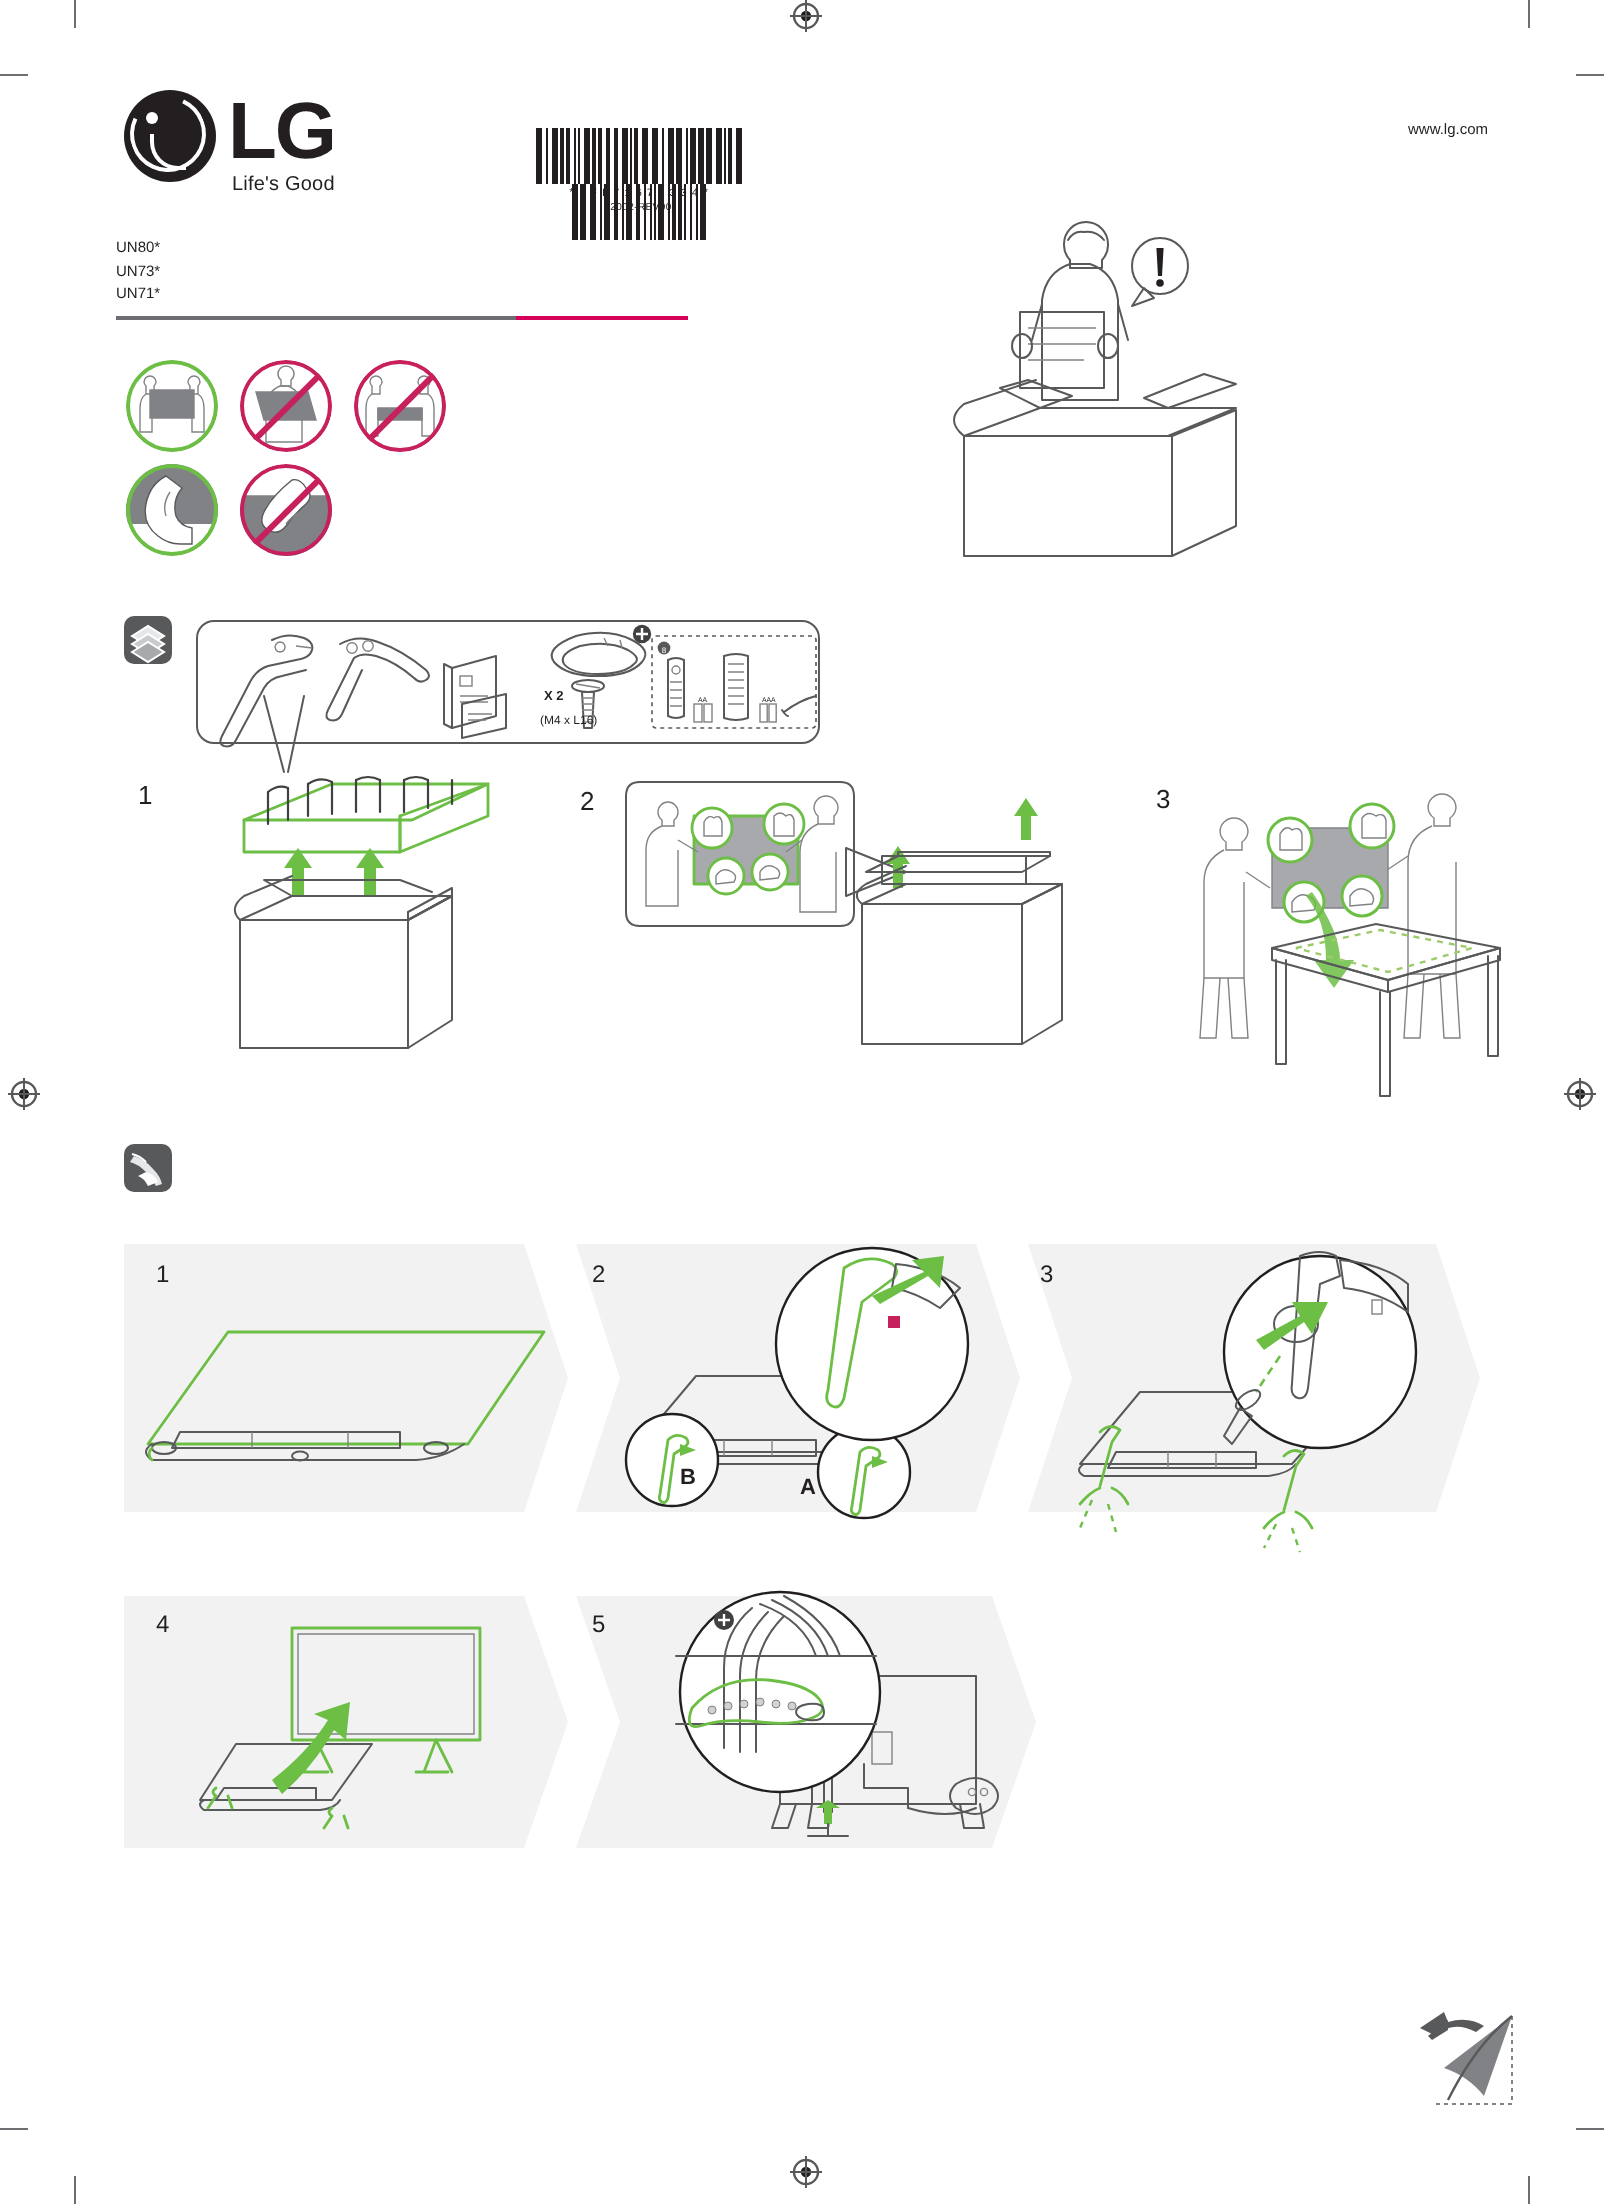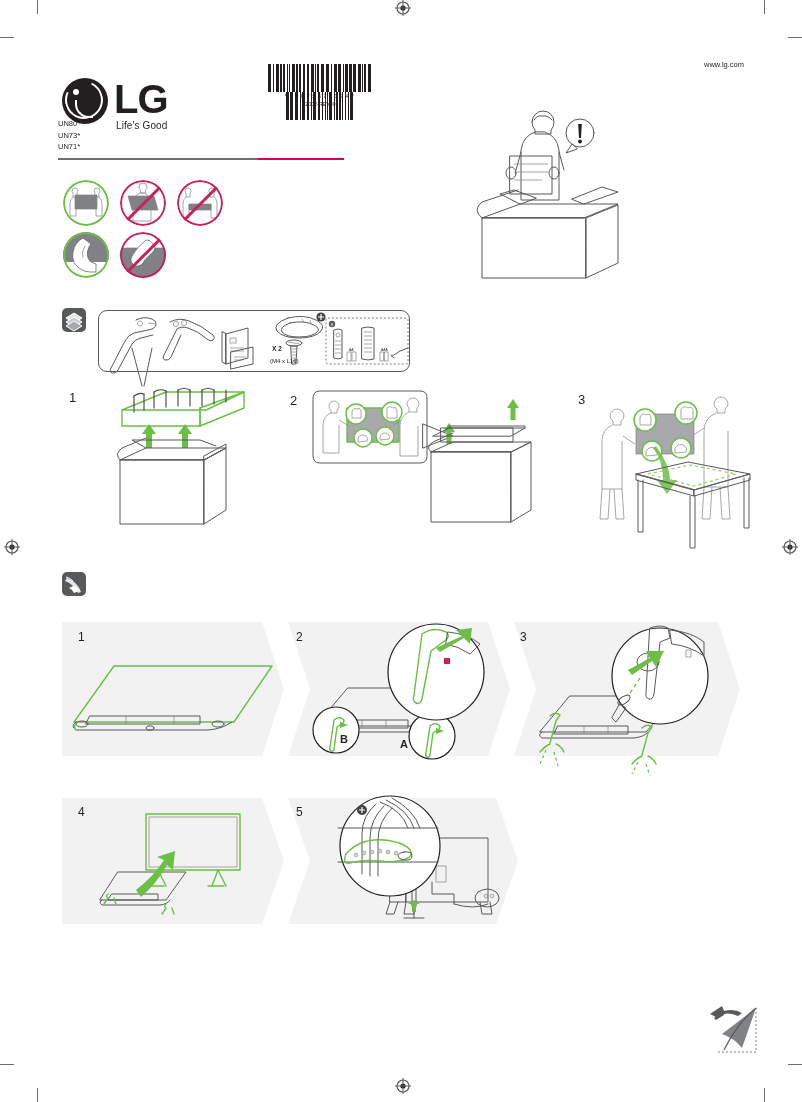--- a/index.html
+++ b/index.html
@@ -6,21 +6,21 @@
   body{width:802px;height:1102px;position:relative;overflow:hidden;
        font-family:"Liberation Sans","DejaVu Sans",sans-serif;color:#231f20;}
   .abs{position:absolute;}
 
   
   .cropmark{position:absolute;background:#6d6e71;}
   .regmark{position:absolute;width:16px;height:16px;}
   .regmark svg{display:block;}
 
   
-  #lg-logo{left:62px;top:78px;width:140px;height:52px;}
+  #lg-logo{left:62px;top:45px;width:140px;height:52px;}
   #lg-logo .mark{position:absolute;left:0;top:0;width:46px;height:46px;border-radius:50%;
      background:#231f20;}
   #lg-logo .mark .eye{position:absolute;left:11px;top:11px;width:6px;height:6px;border-radius:50%;
      background:#fff;}
   #lg-logo .mark .nose{position:absolute;left:13px;top:22px;width:16px;height:16px;
      border-left:2.5px solid #fff;border-bottom:2.5px solid #fff;border-radius:0 0 0 14px;}
   #lg-logo .mark .ring{position:absolute;left:3px;top:3px;width:38px;height:38px;border-radius:50%;
      border:2px solid #fff;box-sizing:border-box;border-top-color:transparent;transform:rotate(-20deg);}
   #lg-logo .wordmark{position:absolute;left:52px;top:-1px;font-size:40px;font-weight:bold;
      letter-spacing:-1px;line-height:44px;color:#231f20;}

